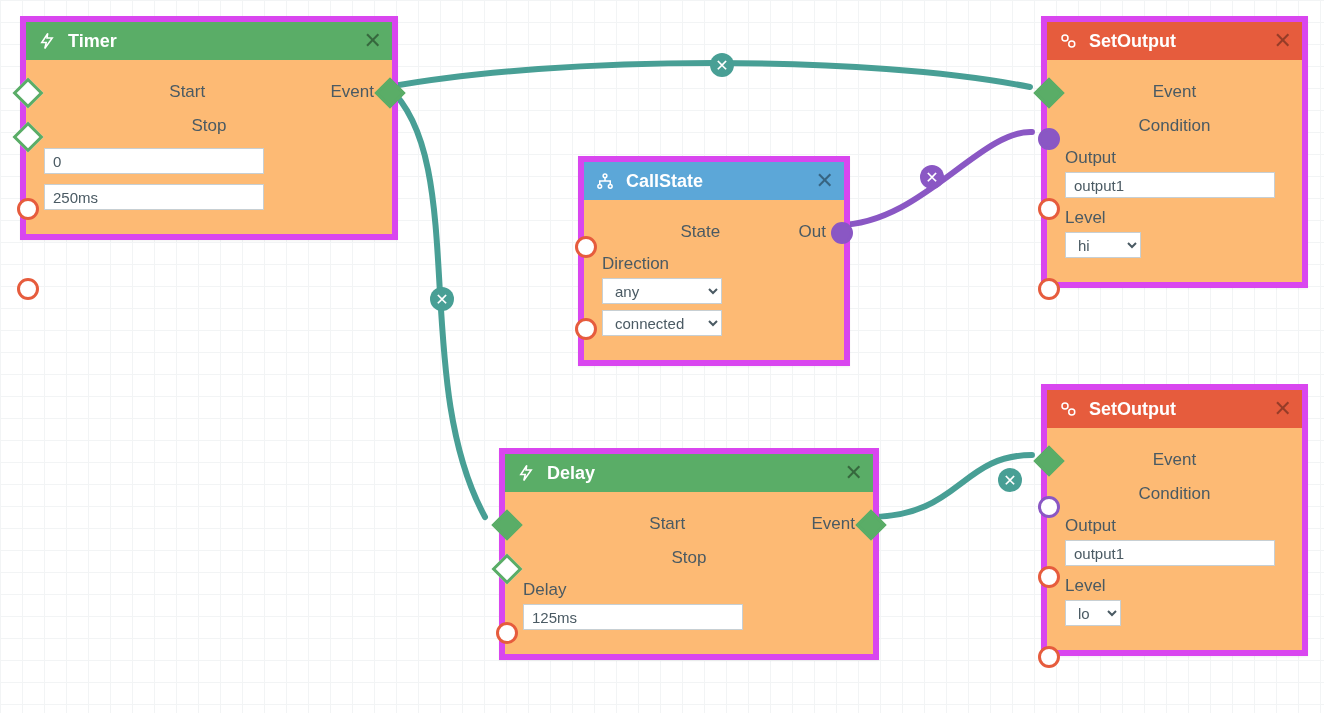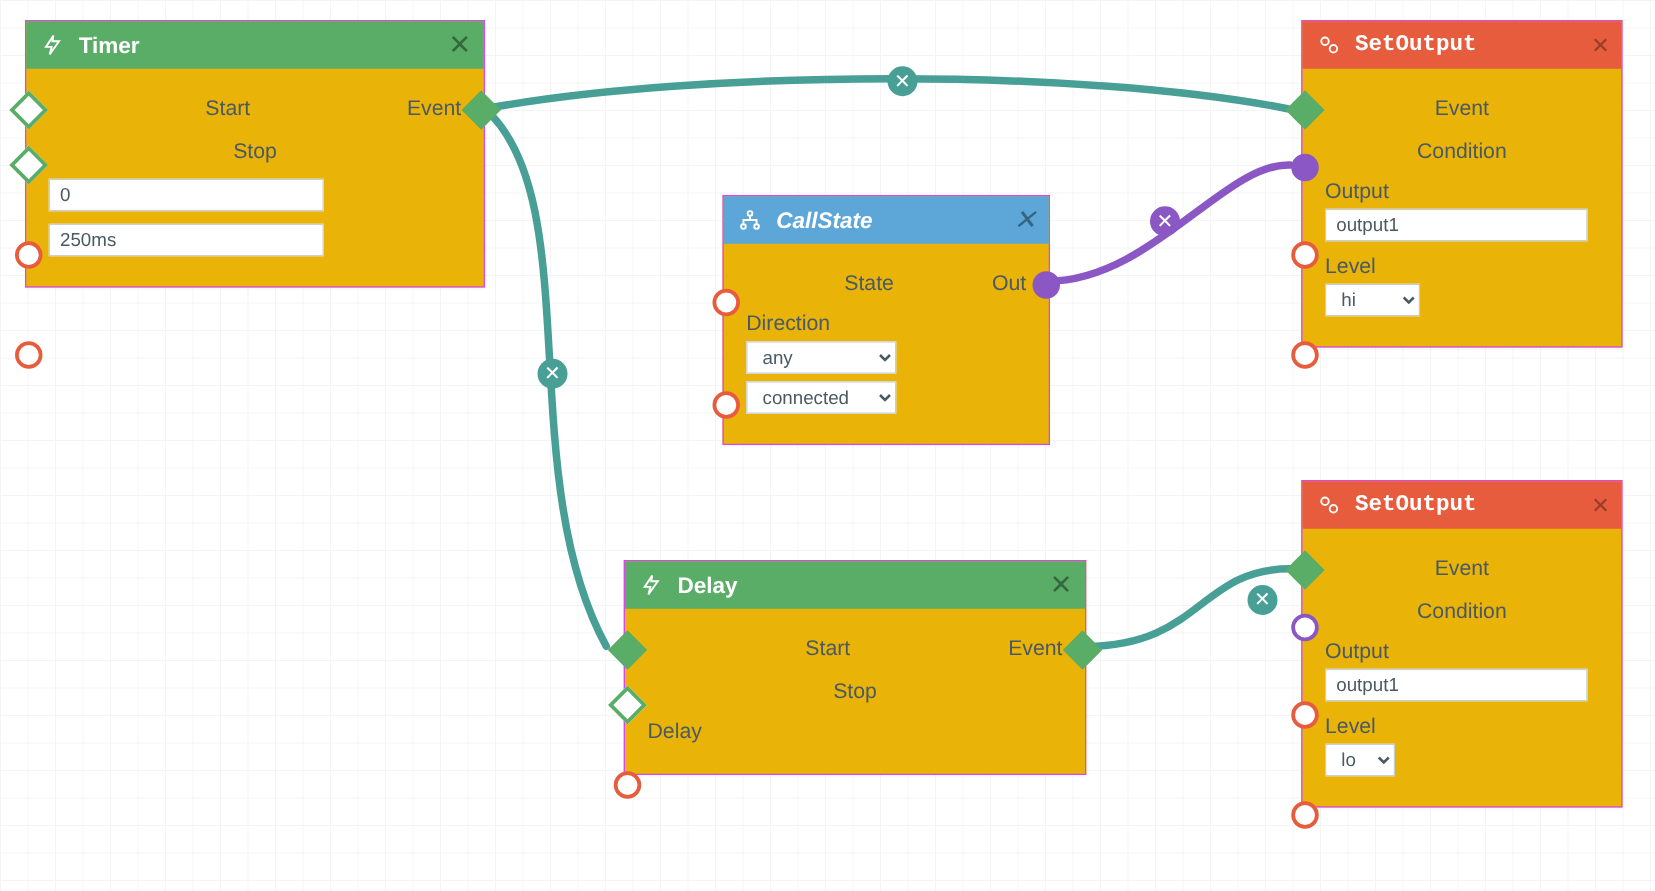--- a/index.html
+++ b/index.html
@@ -1,29 +1,29 @@
 <!DOCTYPE html>
 <html><head>
 <meta charset="utf-8">
 <style>
   html,body{margin:0;padding:0;width:1324px;height:713px;font-family:"Segoe UI",Arial,sans-serif;color:#4a5a63;}
   .canvas{position:absolute;left:0;top:0;width:1324px;height:713px;background:#fff;}
   .grid{position:absolute;inset:0;
     background-image:linear-gradient(#f2f4f5 1px,transparent 1px),linear-gradient(90deg,#f2f4f5 1px,transparent 1px);
     background-size:22px 22px;}
   svg.wires{position:absolute;left:0;top:0;width:1324px;height:713px;pointer-events:none;}
-  .node{position:absolute;background:#eab308;border:1px solid #d946ef;box-shadow:0 1px 2px rgba(0,0,0,.05);}
+  .node{position:absolute;background:#fdba74;border:6px solid #d946ef;box-shadow:0 1px 2px rgba(0,0,0,.05);}
   .node .titlebar{height:38px;display:flex;align-items:center;padding:0 10px;color:#fff;font-size:18px;font-weight:600;}
   .node .titlebar .icon{width:22px;height:22px;margin-right:10px;display:flex;align-items:center;justify-content:center;}
   .node .titlebar .icon svg{width:18px;height:18px;fill:none;stroke:#fff;stroke-width:2;}
   .node .titlebar .ttl{flex:1;}
   .node .titlebar .x{font-size:22px;font-weight:400;color:rgba(0,0,0,.4);cursor:pointer;}
   .green .titlebar{background:#5aad67;}
-  .blue  .titlebar{background:#5ca7d8;font-style:italic;}
-  .red   .titlebar{background:#e65c3d;font-family:Liberation Mono, monospace;}
+  .blue  .titlebar{background:#5ca7d8;}
+  .red   .titlebar{background:#e65c3d;}
   .red   .titlebar .x{color:rgba(0,0,0,.35);}
   .body{padding:10px 18px 14px 18px;font-size:17px;}
   .row{display:flex;align-items:center;margin:10px 0;min-height:24px;}
   .row .lbl{flex:1;text-align:center;}
   .row .rt{margin-left:auto;text-align:right;}
   .field{margin:6px 0 10px 0;}
   .field .flabel{margin-bottom:4px;}
   input.txt, select.sel{
     border:1px solid #c7cfd3;background:#fff;color:#4a5a63;
     font-family:inherit;font-size:15px;height:26px;padding:2px 8px;box-sizing:border-box;}
@@ -143,20 +143,21 @@
     <div class="body">
       <div class="row">
         <span class="lbl">Start</span>
         <span class="rt">Event</span>
       </div>
       <div class="row">
         <span class="lbl">Stop</span>
       </div>
       <div class="field">
         <div class="flabel">Delay</div>
+        <input class="txt" value="125ms" style="">
       </div>
     </div>
     <div class="port diamond green-f left" style="top:60px;"></div>
     <div class="port diamond green-d left" style="top:104px;"></div>
     <div class="port red-o left" style="top:168px;"></div>
     <div class="port diamond green-f right" style="top:60px;"></div>
   </div>
 
   <div class="node red" style="left:1041px;top:16px;width:255px;">
     <div class="titlebar">

